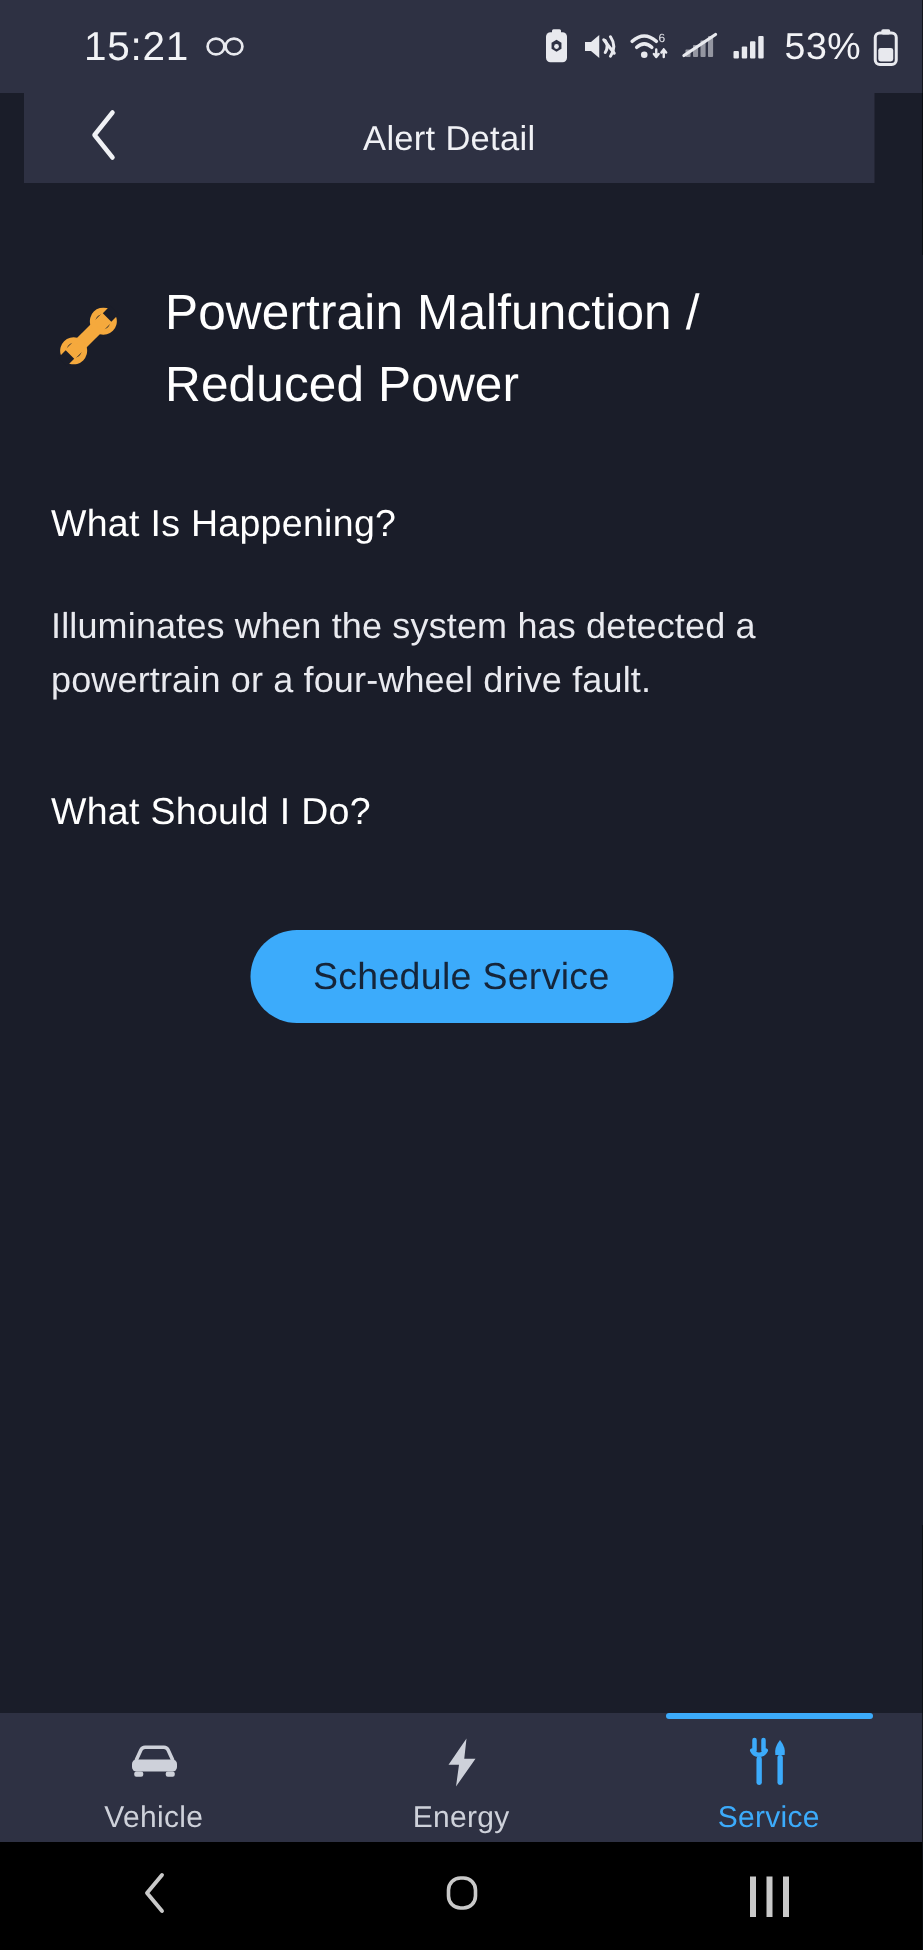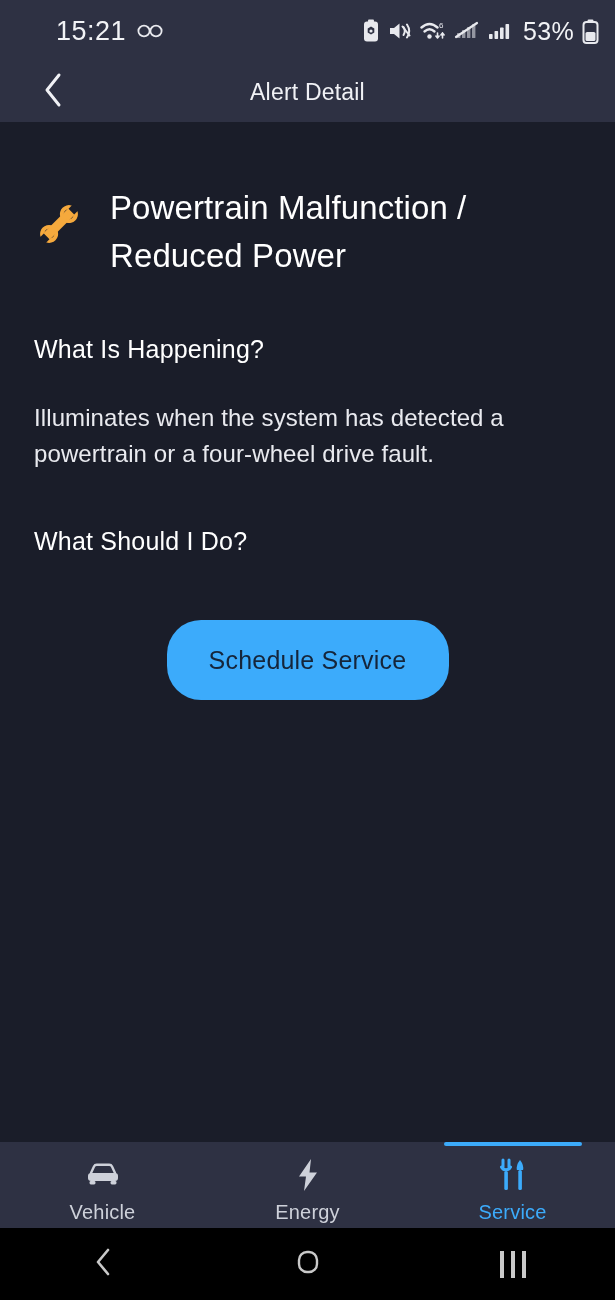--- a/index.html
+++ b/index.html
@@ -19,21 +19,21 @@
     padding:0 16px 0 24px;
   }
   .sb-left { display:flex; align-items:center; gap:11px; }
   .sb-time { color:#f2f3f6; font-size:27px; letter-spacing:.5px;margin-left:32px; }
   .sb-right { display:flex; align-items:center; gap:8px; }
   .sb-pct { color:#f2f3f6; font-size:25px; letter-spacing:.3px; margin-left:3px; }
   .sb-icon { display:flex; align-items:center; }
 
   
   .titlebar {
-    position:absolute; top:62px; left:0; width:615px; height:60px;
+    position:absolute; top:62px; left:16px; width:567px; height:60px;
     background:#2e3143;
     display:flex; align-items:center;
   }
   .back-btn {
     position:absolute; left:32px; top:50%; transform:translateY(-50%);
     width:42px; height:42px; display:flex; align-items:center; justify-content:center;
     cursor:pointer;
   }
   .titlebar-title {
     width:100%; text-align:center; color:#f0f1f5; font-size:23px; letter-spacing:.2px;
@@ -58,21 +58,21 @@
   }
   .sec-body {
     color:#e9eaef; font-size:24px; line-height:36px; margin-top:36px;
     letter-spacing:.1px;
   }
   .cta-wrap { display:flex; justify-content:center; margin-top:64px; }
   .cta-btn {
     background:#3cabfb; color:#15253a; border:none;
     font-family:"Liberation Sans", sans-serif;
     font-size:25px; letter-spacing:.2px;
-    width:282px; height:80px; border-radius:34px; cursor:pointer;
+    width:282px; height:62px; border-radius:34px; cursor:pointer;
   }
 
   
   .tabbar {
     position:absolute; top:1142px; left:0; width:615px; height:98px;
     background:#2e3143; display:flex;
   }
   .tab {
     flex:1; position:relative;
     display:flex; flex-direction:column; align-items:center; justify-content:center;

